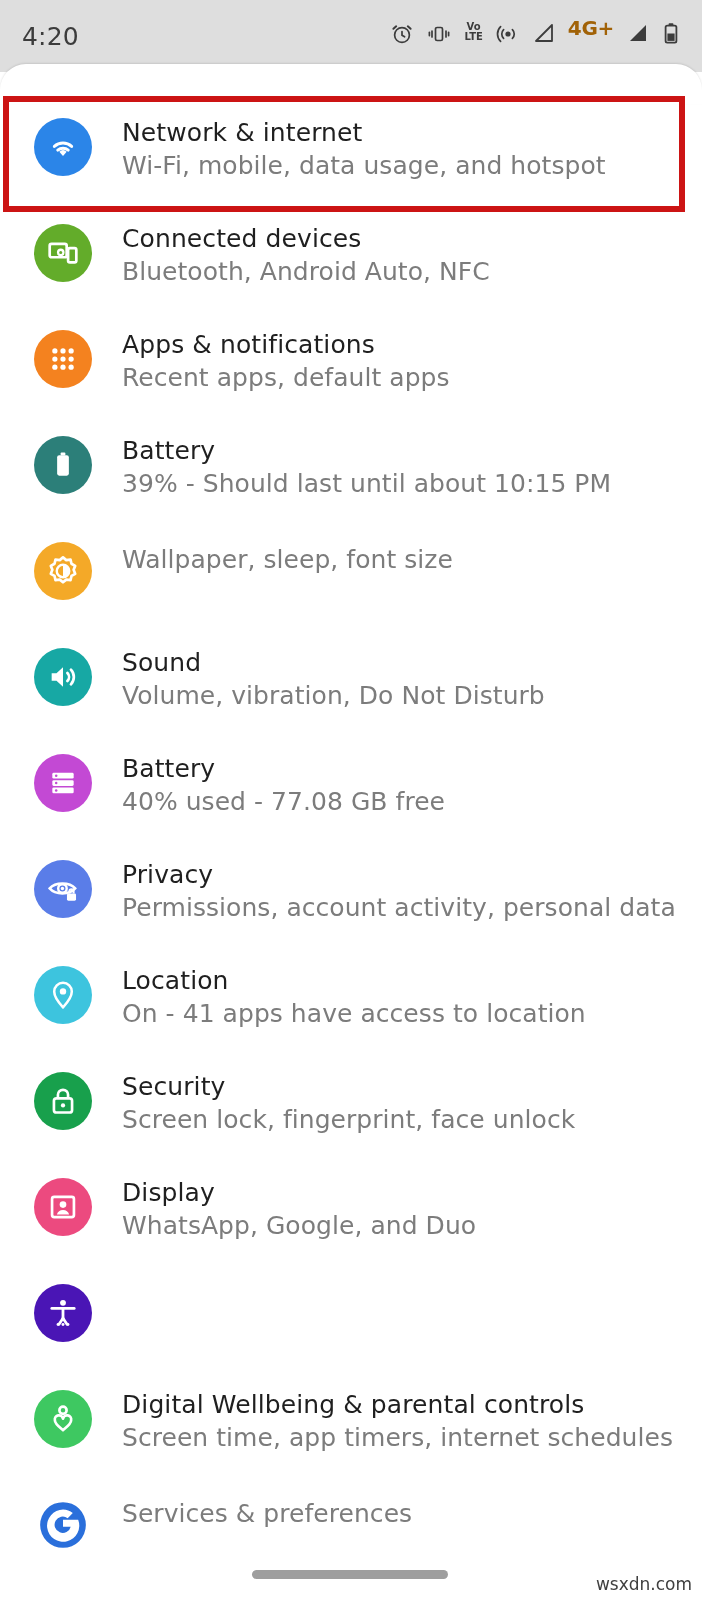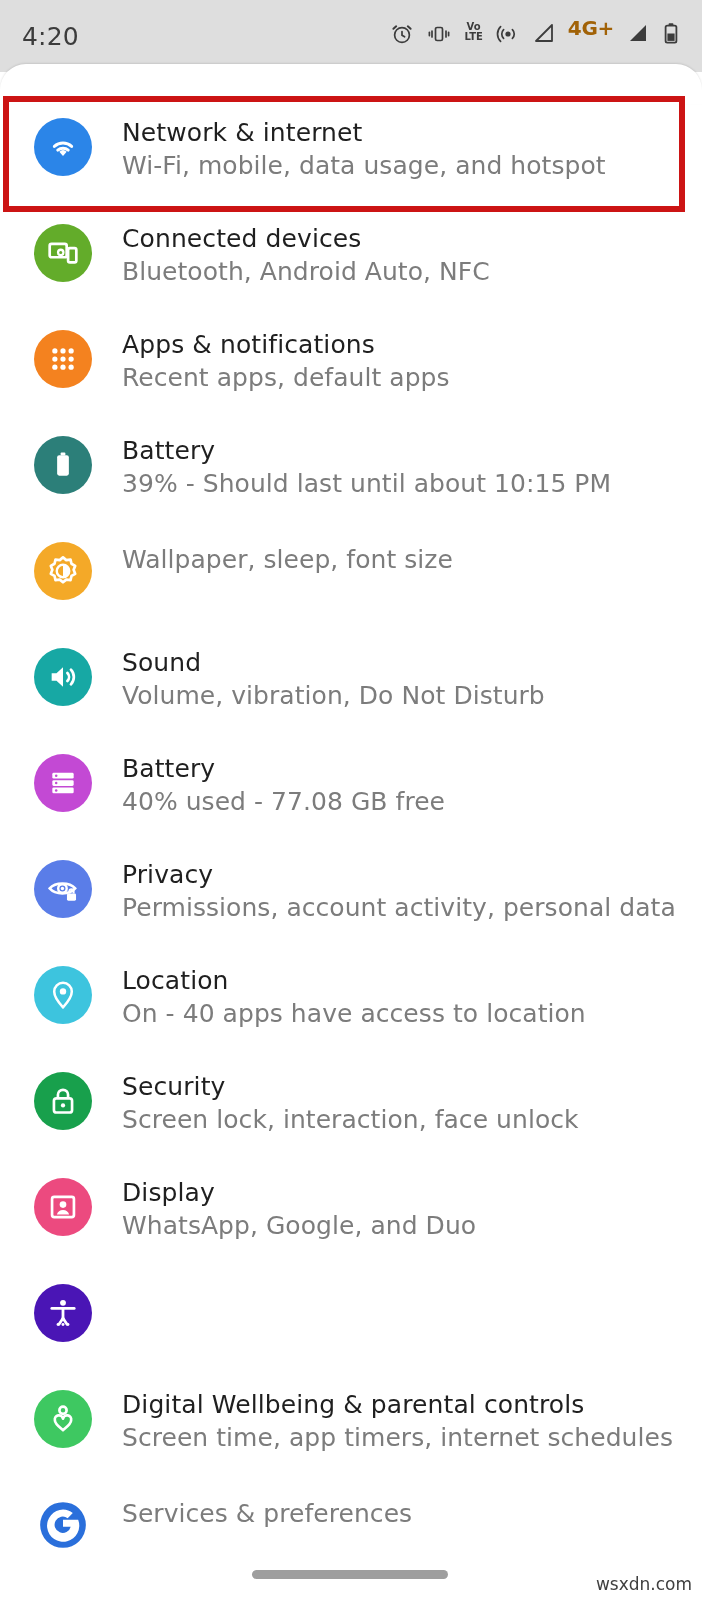--- a/index.html
+++ b/index.html
@@ -323,35 +323,35 @@
 
     <div class="row">
       <div class="icon-wrap" style="background:#3dc4de;">
         <svg width="32" height="32" viewBox="0 0 24 24">
           <path d="M12 2.8 a6.6 6.6 0 0 1 6.6 6.6 c0 4.8 -6.6 11.8 -6.6 11.8 S5.4 14.2 5.4 9.4 A6.6 6.6 0 0 1 12 2.8 Z" fill="none" stroke="#fff" stroke-width="1.9"></path>
           <circle cx="12" cy="9.3" r="2.4" fill="#fff"></circle>
         </svg>
       </div>
       <div class="texts">
         <div class="row-title">Location</div>
-        <div class="row-sub">On - 40 apps have access to location</div>
+        <div class="row-sub">On - 41 apps have access to location</div>
       </div>
     </div>
 
     <div class="row">
       <div class="icon-wrap" style="background:#18a04c;">
         <svg width="32" height="32" viewBox="0 0 24 24">
           <rect x="5.2" y="10" width="13.6" height="10.6" rx="1.9" fill="none" stroke="#fff" stroke-width="2"></rect>
           <path d="M8.2 10 V7.4 a3.8 3.8 0 0 1 7.6 0 V10" fill="none" stroke="#fff" stroke-width="2"></path>
           <circle cx="12" cy="15.3" r="1.6" fill="#fff"></circle>
         </svg>
       </div>
       <div class="texts">
         <div class="row-title">Security</div>
-        <div class="row-sub">Screen lock, interaction, face unlock</div>
+        <div class="row-sub">Screen lock, fingerprint, face unlock</div>
       </div>
     </div>
 
     <div class="row">
       <div class="icon-wrap" style="background:#ec4a7f;">
         <svg width="32" height="32" viewBox="0 0 24 24">
           <rect x="3.8" y="4.4" width="16.4" height="15.2" rx="1.6" fill="none" stroke="#fff" stroke-width="2"></rect>
           <circle cx="12" cy="10.2" r="2.5" fill="#fff"></circle>
           <path d="M7.4 17.6 a4.8 4.8 0 0 1 9.2 0 Z" fill="#fff"></path>
         </svg>

